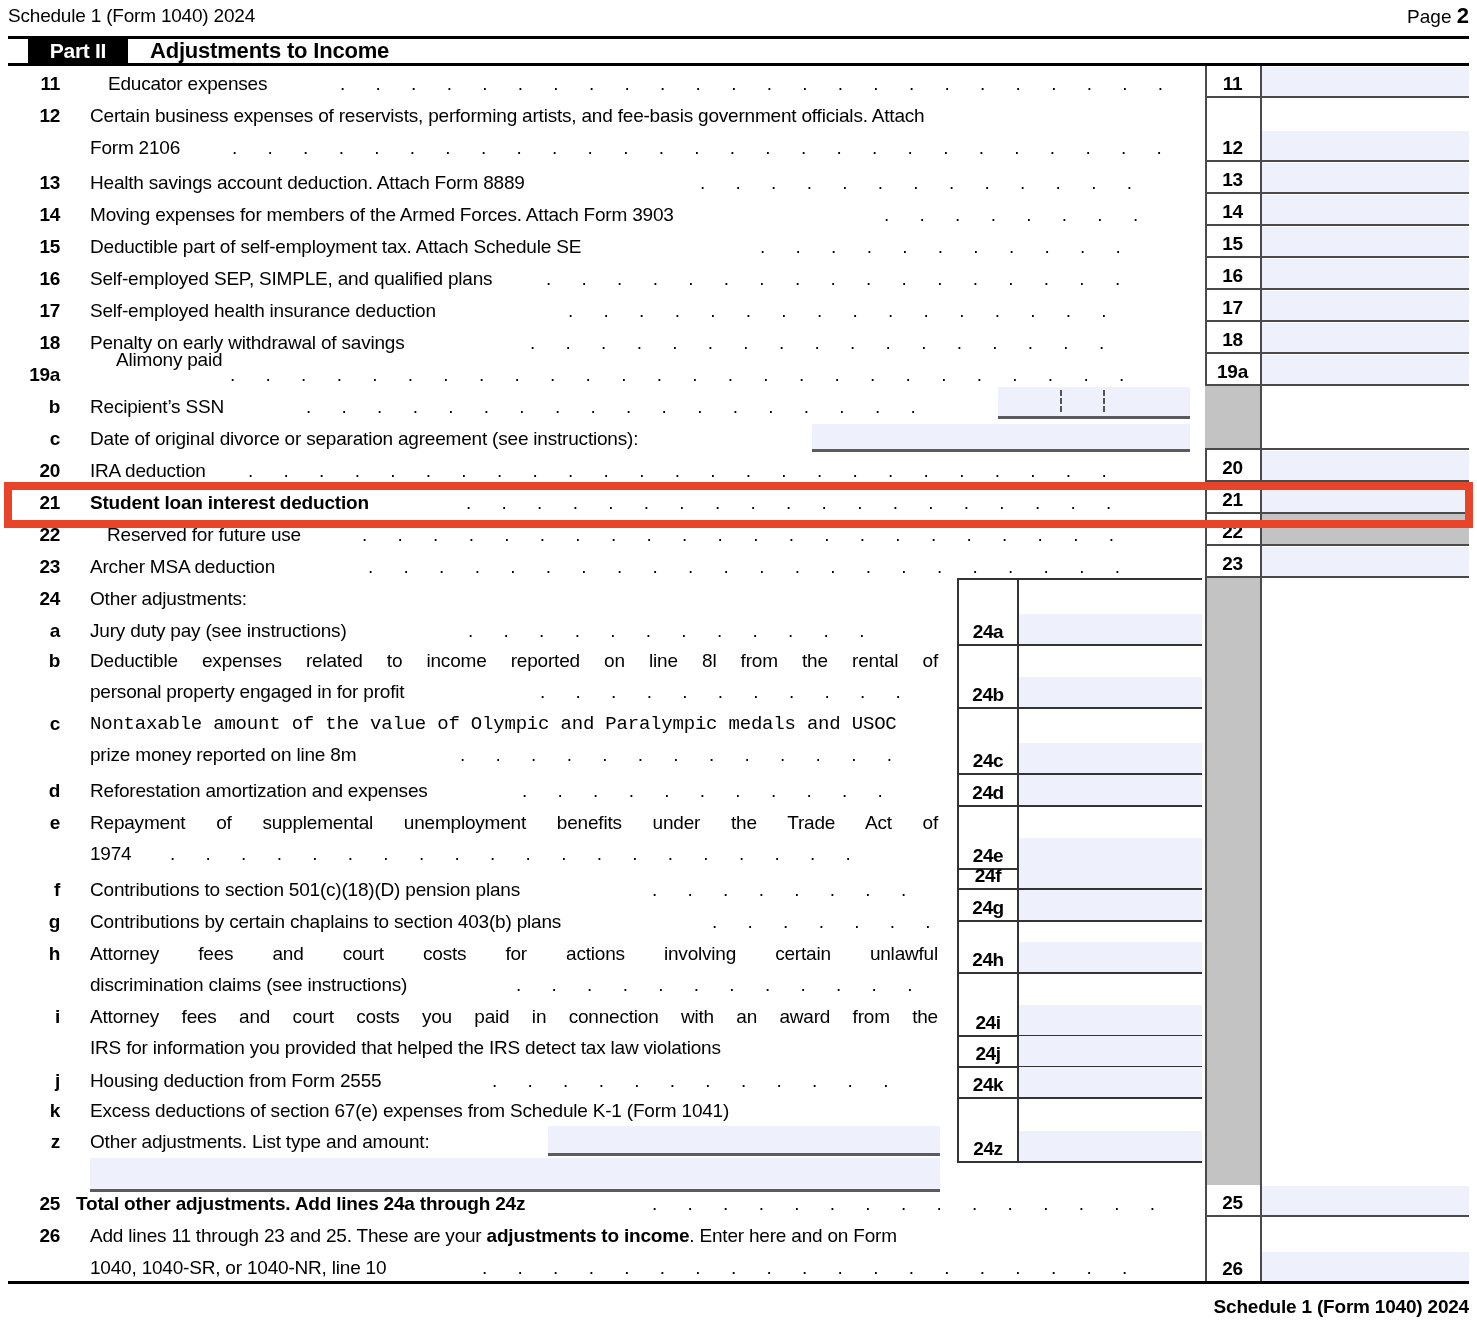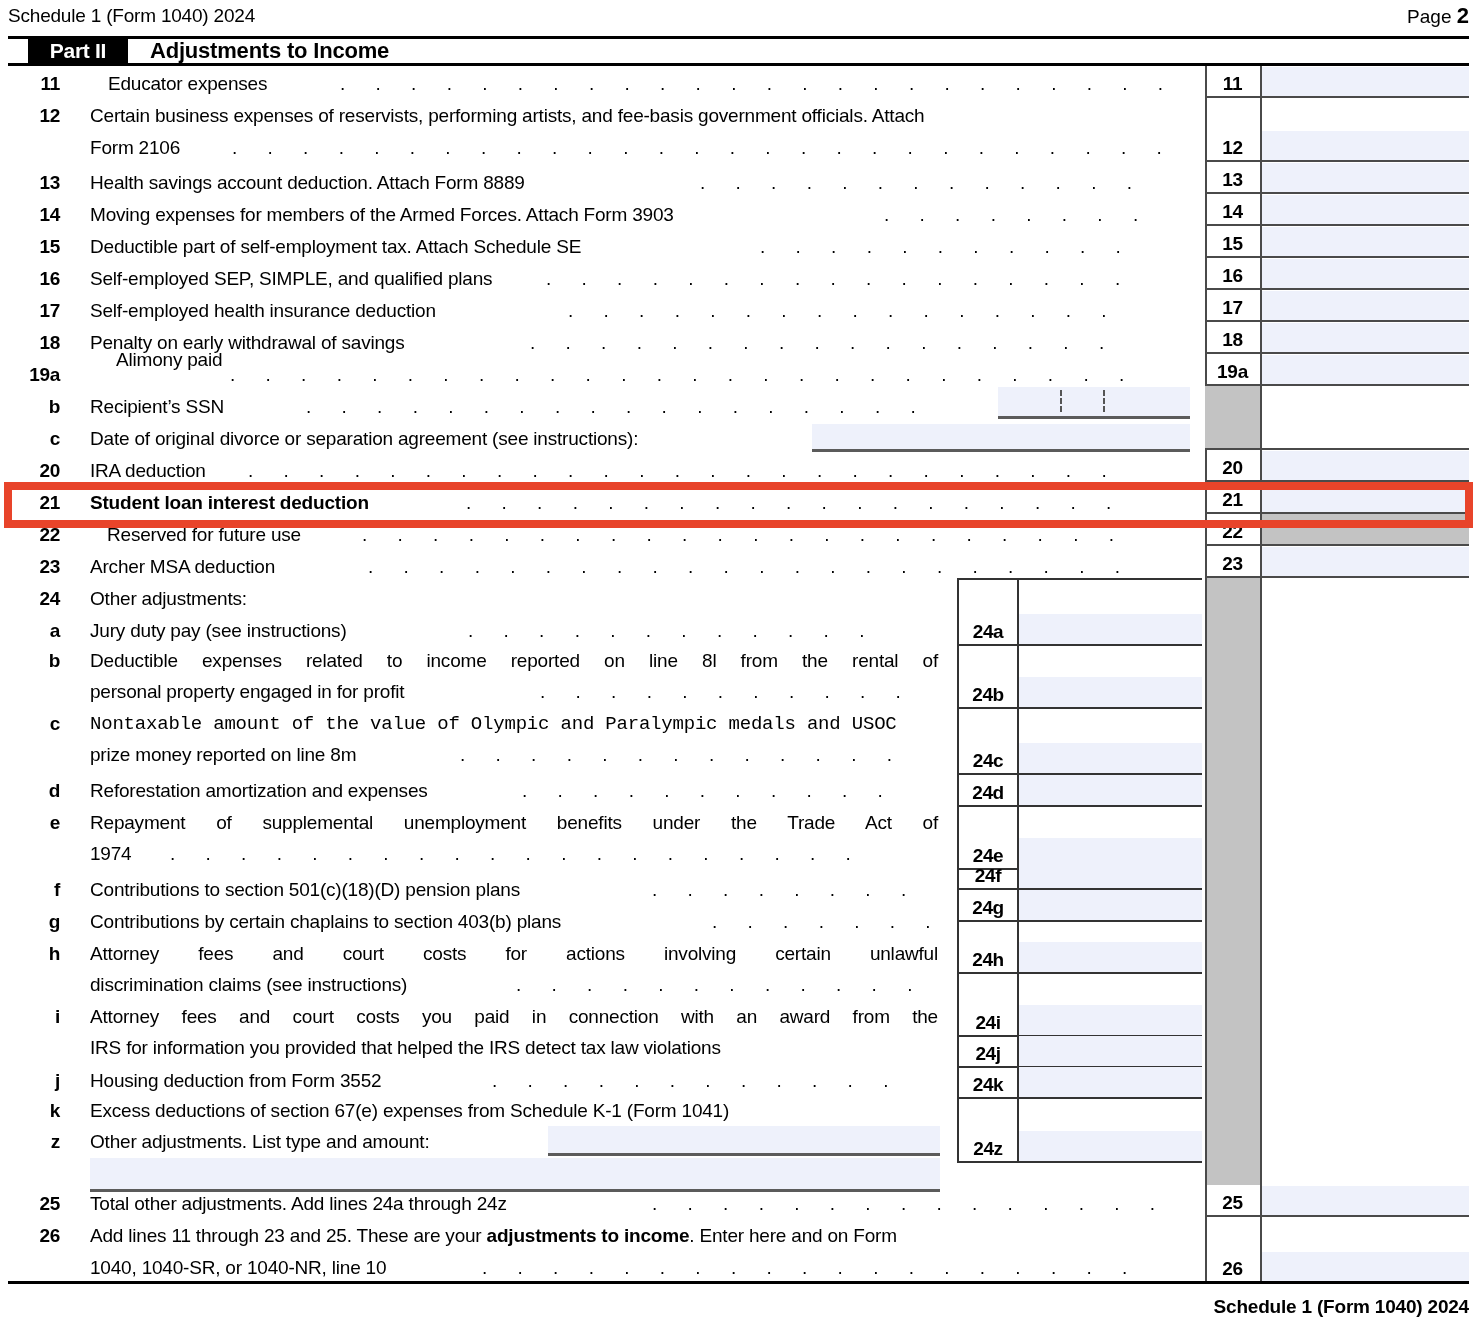--- a/index.html
+++ b/index.html
@@ -226,33 +226,33 @@
   <div class="lineno" style="left:8px;  top:943px;">h</div>
   <div class="ltxt just" style="left:90px; top:943px; width:848px;">Attorney fees and court costs for actions involving certain unlawful</div>
   <div class="ltxt" style="left:90px; top:974px;">discrimination claims (see instructions)</div>
   <div class="dots" style="left:516px;top:974px; width:422px;">.&nbsp;.&nbsp;.&nbsp;.&nbsp;.&nbsp;.&nbsp;.&nbsp;.&nbsp;.&nbsp;.&nbsp;.&nbsp;.</div>
 
   <div class="lineno" style="left:8px;  top:1006px;">i</div>
   <div class="ltxt just" style="left:90px; top:1006px; width:848px;">Attorney fees and court costs you paid in connection with an award from the</div>
   <div class="ltxt" style="left:90px; top:1037px;">IRS for information you provided that helped the IRS detect tax law violations</div>
 
   <div class="lineno" style="left:8px;  top:1070px;">j</div>
-  <div class="ltxt" style="left:90px; top:1070px;">Housing deduction from Form 3552</div>
+  <div class="ltxt" style="left:90px; top:1070px;">Housing deduction from Form 2555</div>
   <div class="dots" style="left:492px;top:1070px; width:446px;">.&nbsp;.&nbsp;.&nbsp;.&nbsp;.&nbsp;.&nbsp;.&nbsp;.&nbsp;.&nbsp;.&nbsp;.&nbsp;.</div>
 
   <div class="lineno" style="left:8px;  top:1100px;">k</div>
   <div class="ltxt" style="left:90px; top:1100px;">Excess deductions of section 67(e) expenses from Schedule K-1 (Form 1041)</div>
 
   <div class="lineno" style="left:8px;  top:1131px;">z</div>
   <div class="ltxt" style="left:90px; top:1131px;">Other adjustments. List type and amount:</div>
   <div class="wbox" style="left:548px; top:1126px; width:392px; height:30px;"></div>
   <div class="wbox" style="left:90px;  top:1158px; width:850px; height:34px;"></div>
 
   <div class="lineno" style="left:8px;  top:1193px;">25</div>
-  <div class="ltxt" style="left:90px; top:1193px;">Total other adjustments. Add lines 24a through 24z</div>
+  <div class="ltxt" style="left:76px; top:1193px;font-weight:bold;">Total other adjustments. Add lines 24a through 24z</div>
   <div class="dots" style="left:652px;top:1193px; width:543px;">.&nbsp;.&nbsp;.&nbsp;.&nbsp;.&nbsp;.&nbsp;.&nbsp;.&nbsp;.&nbsp;.&nbsp;.&nbsp;.&nbsp;.&nbsp;.&nbsp;.</div>
 
   <div class="lineno" style="left:8px;  top:1225px;">26</div>
   <div class="ltxt" style="left:90px; top:1225px;"><span>Add lines 11 through 23 and 25. These are your </span><span class="b">adjustments to income</span><span>. Enter here and on Form</span></div>
   <div class="ltxt" style="left:90px; top:1257px;">1040, 1040-SR, or 1040-NR, line 10</div>
   <div class="dots" style="left:482px;top:1257px; width:713px;">.&nbsp;.&nbsp;.&nbsp;.&nbsp;.&nbsp;.&nbsp;.&nbsp;.&nbsp;.&nbsp;.&nbsp;.&nbsp;.&nbsp;.&nbsp;.&nbsp;.&nbsp;.&nbsp;.&nbsp;.&nbsp;.</div>
 
   <div class="mtable">
     <div class="mvline"></div>
 

